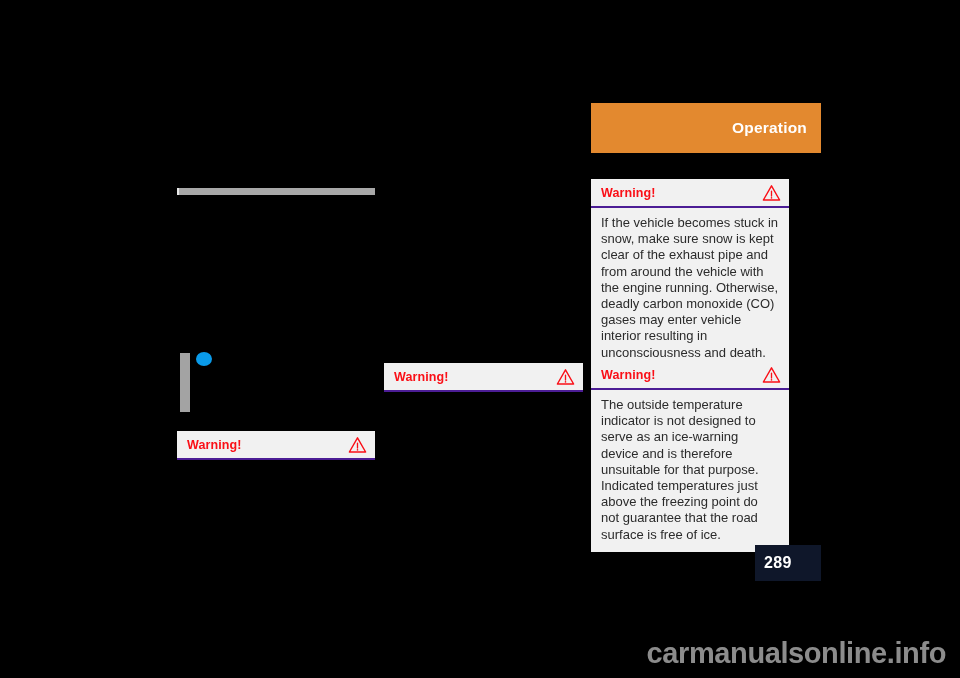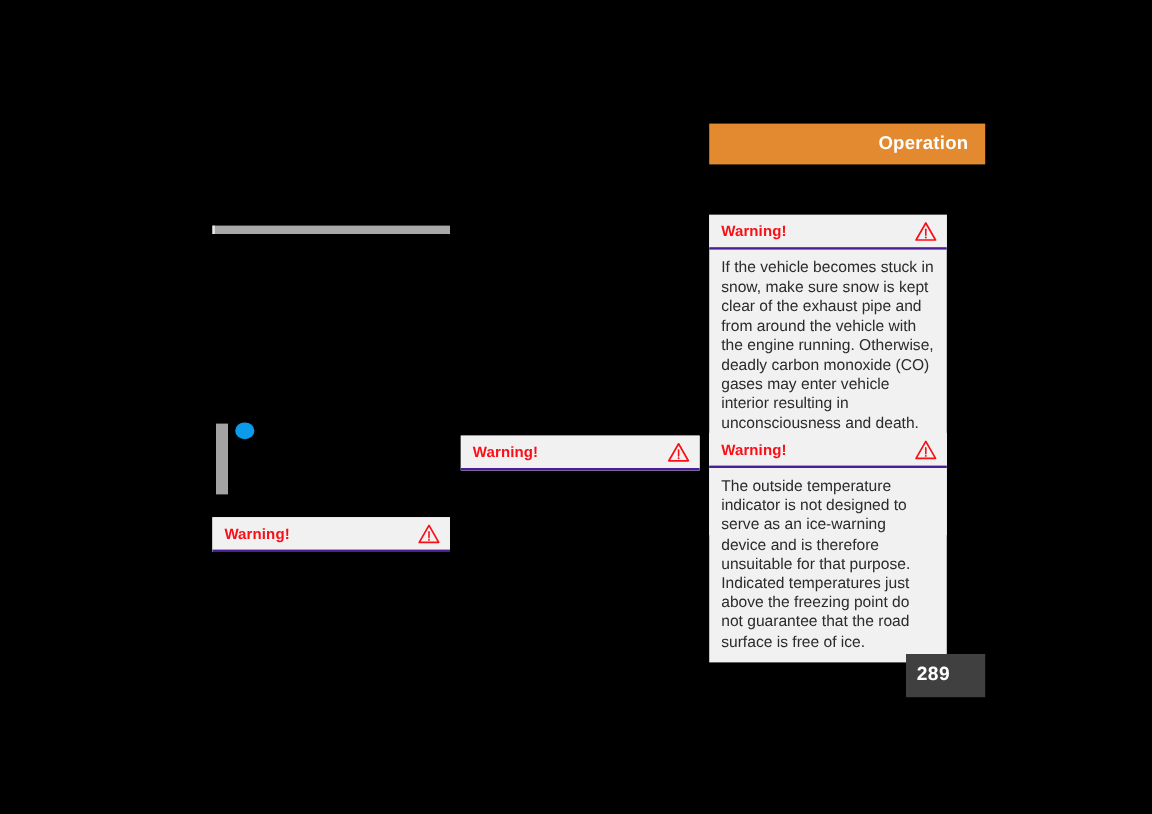--- a/index.html
+++ b/index.html
@@ -21,21 +21,21 @@
     inset: 0;
     background: #000000;
   }
 
   
   .section-header {
     position: absolute;
     left: 591px;
     top: 103px;
     width: 230px;
-    height: 34px;
+    height: 50px;
     background: #e3892f;
     box-sizing: border-box;
   }
   .section-header-label {
     position: absolute;
     right: 14px;
     top: 50%;
     transform: translateY(-50%);
     color: #ffffff;
     font-size: 15.5px;
@@ -44,21 +44,21 @@
     white-space: nowrap;
   }
 
   
   .page-badge {
     position: absolute;
     left: 755px;
     top: 545px;
     width: 66px;
     height: 36px;
-    background: #404040;
+    background: #0f172a;
   }
   .page-badge-number {
     position: absolute;
     left: 9px;
     top: 50%;
     transform: translateY(-50%);
     color: #ffffff;
     font-size: 16px;
     font-weight: bold;
     letter-spacing: 0.3px;
@@ -216,14 +216,15 @@
     </div>
     <div class="warn-body">
       <p class="warn-para">The outside temperature indicator is not designed to serve as an ice-warning device and is therefore unsuitable for that purpose. Indicated temperatures just above the freezing point do not guarantee that the road surface is free of ice.</p>
     </div>
   </div>
 
   <div class="page-badge">
     <span class="page-badge-number">289</span>
   </div>
 
+  <div class="watermark">carmanualsonline.info</div>
 
 </div>
 
 </body></html>

